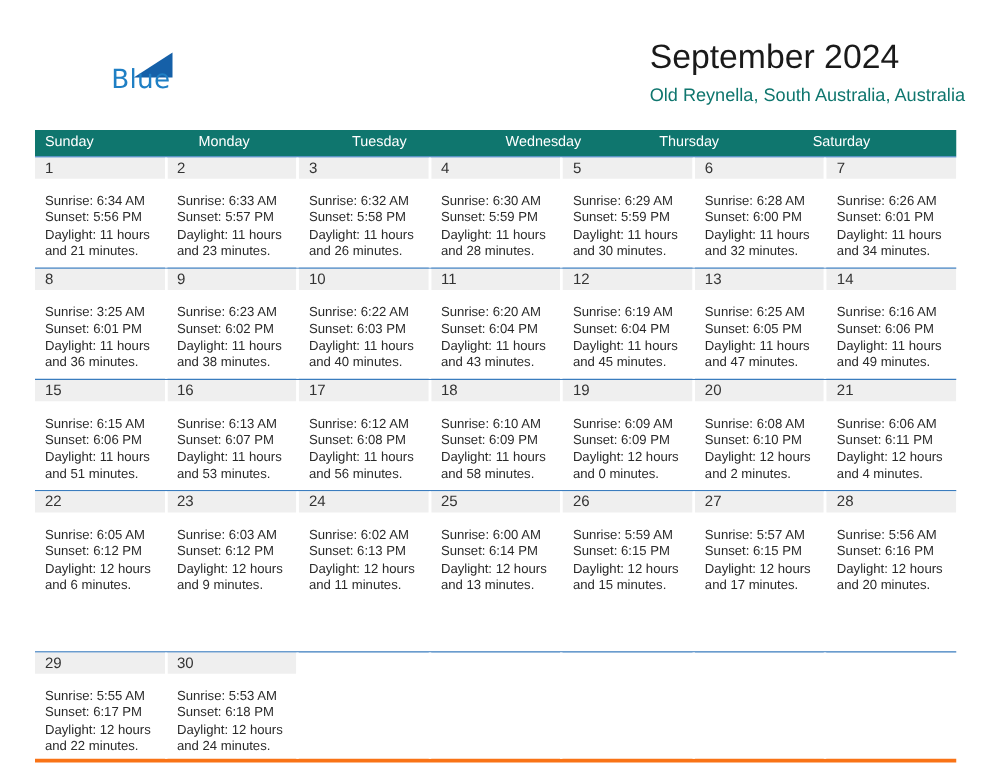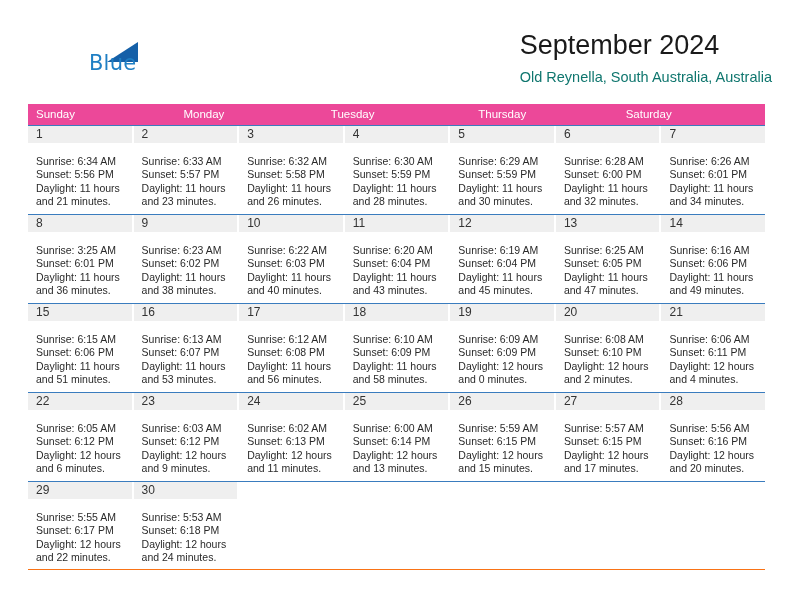--- a/index.html
+++ b/index.html
@@ -86,21 +86,21 @@
 
   
   .cal {
     position: absolute;
     left: 28px;
     top: 104px;
     width: 737px;
   }
   .dow-row {
     display: flex;
-    background: #ec4899;
+    background: #0f766e;
     height: 21px;
   }
   .dow {
     flex: 1 1 0;
     color: #ffffff;
     font-size: 11.5px;
     line-height: 21px;
     padding-left: 8px;
     box-sizing: border-box;
     white-space: nowrap;
@@ -109,21 +109,22 @@
   .week {
     display: flex;
     border-top: 1px solid #3a7cbe;
     height: 89px;
     box-sizing: border-box;
   }
   .week:first-of-type {
     border-top: none;
   }
   .week.last {
-    border-bottom: 1px solid #f97316;
+    border-bottom: 3px solid #f97316;
+    margin-top: 40px;
   }
 
   .cell {
     flex: 1 1 0;
     position: relative;
     box-sizing: border-box;
     border-right: 2px solid #ffffff;
     overflow: hidden;
   }
   .cell:last-child { border-right: none; }
@@ -169,20 +170,21 @@
     </div>
 
   </div>
 
   <div class="cal">
 
     <div class="dow-row">
       <div class="dow">Sunday</div>
       <div class="dow">Monday</div>
       <div class="dow">Tuesday</div>
+      <div class="dow">Wednesday</div>
       <div class="dow">Thursday</div>
       <div class="dow">Saturday</div>
     </div>
 
     <div class="week">
       <div class="cell filled">
         <div class="daynum">1</div>
         <div class="info">
           <div>Sunrise: 6:34 AM</div>
           <div>Sunset: 5:56 PM</div>

